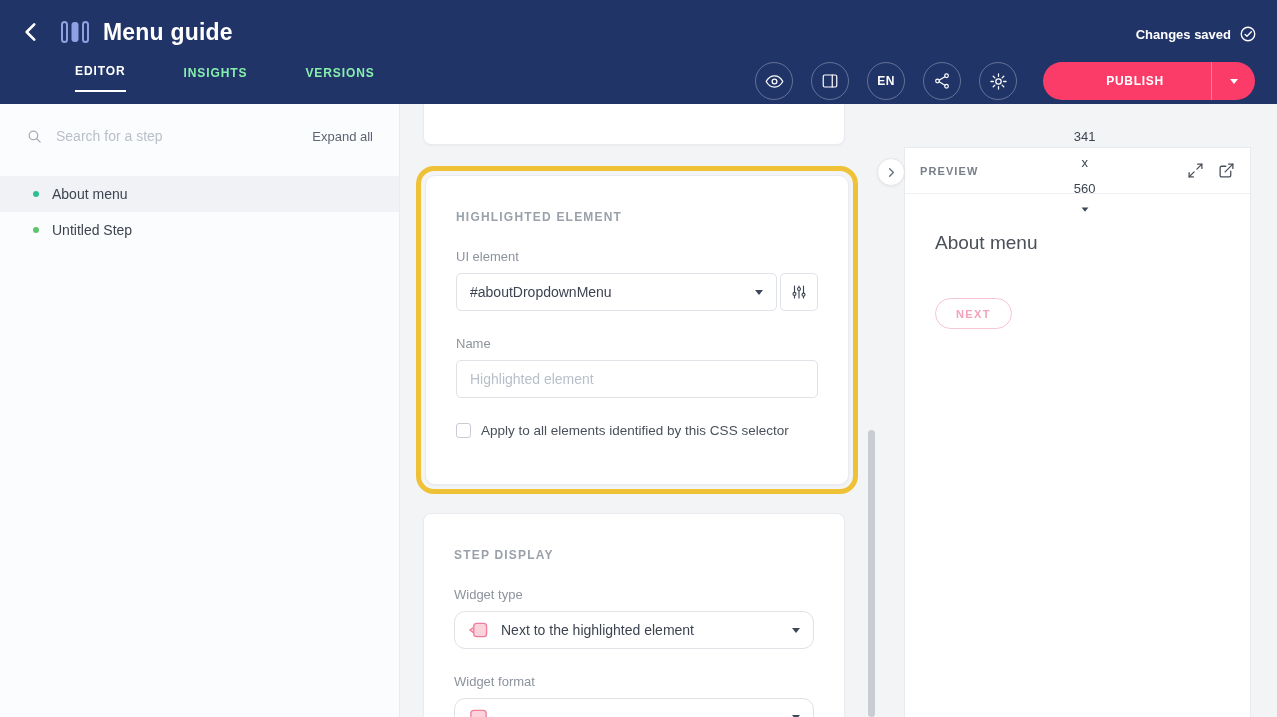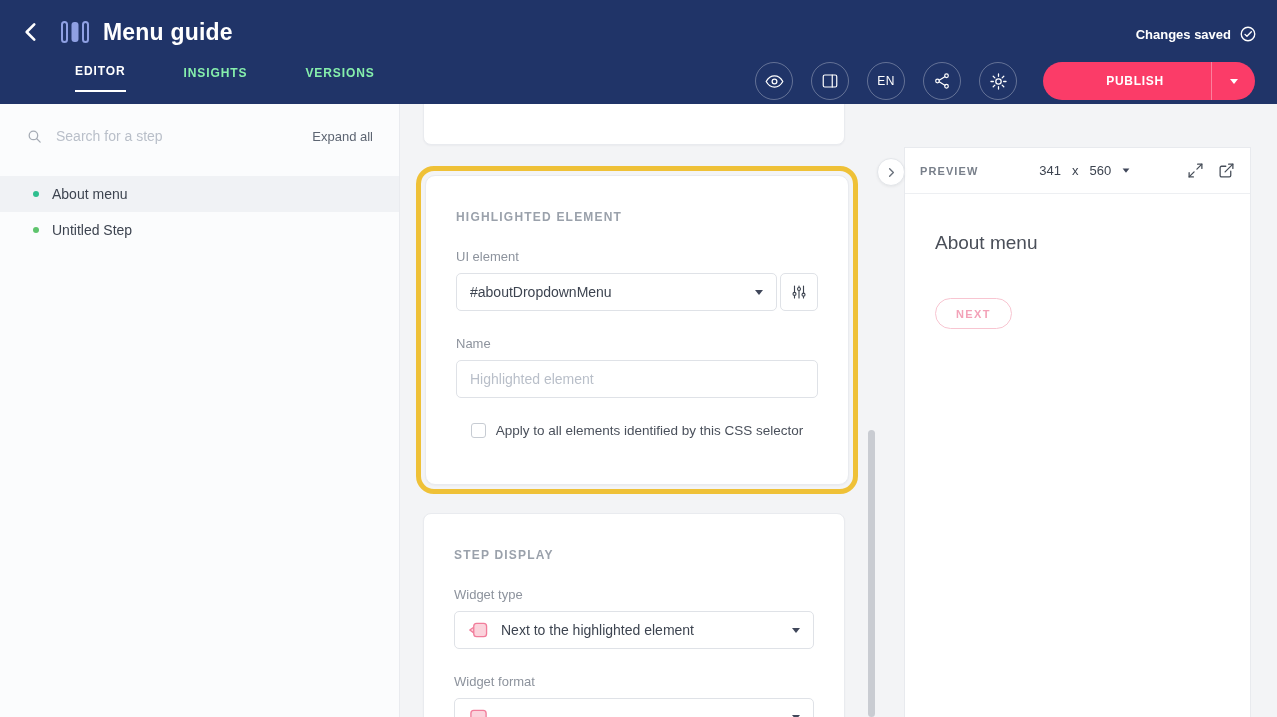--- a/index.html
+++ b/index.html
@@ -22,21 +22,21 @@
     color:#fff; font-size:13px; font-weight:700;text-align:right; }
 
   .tabs { display:flex; align-items:flex-end; padding-left:75px; height:40px; }
   .tab { color:#86efac; font-size:12px; font-weight:700; letter-spacing:0.9px; margin-right:58px;
     padding-bottom:12px; cursor:pointer; }
   .tab.active { color:#fff; padding-bottom:12px; border-bottom:2px solid #fff; }
 
   .header-actions { position:absolute; top:62px; right:22px; display:flex; align-items:center; gap:18px; }
   .icon-circle { width:38px; height:38px; border-radius:50%; border:1px solid rgba(255,255,255,0.3);
     background:transparent; display:flex; align-items:center; justify-content:center; cursor:pointer; padding:0; }
-  .lang-btn { color:#fff; font-size:12px; font-weight:400; letter-spacing:0.5px; }
+  .lang-btn { color:#fff; font-size:12px; font-weight:700; letter-spacing:0.5px; }
   .build-btn { height:38px; border-radius:19px; border:1px solid rgba(255,255,255,0.45); background:transparent;
     color:#fff; font-size:12px; font-weight:700; letter-spacing:0.6px; padding:0 26px; cursor:pointer; margin-left:6px; }
   .publish-group { display:flex; height:38px; border-radius:19px; overflow:hidden; background:#fb3c68; margin-left:8px; }
   .publish-main { min-width:168px; background:transparent; border:none; color:#fff; font-size:12px; font-weight:700;
     letter-spacing:0.7px; cursor:pointer; padding:0 10px 0 26px; }
   .publish-caret { width:44px; background:transparent; border:none; border-left:1px solid rgba(255,255,255,0.35);
     cursor:pointer; display:flex; align-items:center; justify-content:center; }
 
   .caret { width:0; height:0; border-left:4.5px solid transparent; border-right:4.5px solid transparent;
     border-top:5.5px solid #40475\33 ; border-top-color:#40475a; }
@@ -73,43 +73,43 @@
   .select-row { display:flex; gap:3px; margin-top:9px; }
   .select { height:38px; border:1px solid #dfe2e7; border-radius:5px; background:#fff; display:flex;
     align-items:center; padding:0 13px; font-size:14px; color:#3d4450; cursor:pointer; }
   .select .caret { margin-left:auto; }
   .select-row .select { flex:1; }
   .square-btn { width:38px; height:38px; border:1px solid #dfe2e7; border-radius:5px; background:#fff;
     cursor:pointer; display:flex; align-items:center; justify-content:center; padding:0; flex:none; }
   .text-input { width:100%; height:38px; border:1px solid #dfe2e7; border-radius:5px; margin-top:9px;
     padding:0 13px; font-size:14px; color:#3d4450; outline:none; font-family:inherit; }
   .text-input::placeholder { color:#b9bfc9; }
-  .checkbox-row { display:flex; align-items:center; gap:10px; margin-top:25px; font-size:13.5px; color:#4a505b;justify-content:center; }
+  .checkbox-row { display:flex; align-items:center; gap:10px; margin-top:25px; font-size:13.5px; color:#4a505b; }
   .checkbox { width:15px; height:15px; border:1.5px solid #c7ccd3; border-radius:3px; background:#fff;
     flex:none; cursor:pointer; }
 
   .step-card { position:absolute; left:22px; top:409px; width:422px; height:430px; padding:0 30px; }
-  .select.with-icon { gap:12px; margin-top:9px; }
+  .select.with-icon { gap:12px; margin-top:9px;border-radius:11px; }
   .widget-icon { display:flex; flex:none; }
 
   .v-scroll { position:absolute; right:3px; top:326px; bottom:0; width:7px; background:#c9ccd2;
     border-radius:4px; cursor:pointer; }
 
   
   .collapse-btn { position:absolute; left:877px; top:158px; width:28px; height:28px; border-radius:50%;
     background:#fff; border:1px solid #e3e6ea; display:flex; align-items:center; justify-content:center;
     cursor:pointer; z-index:12; padding:0; box-shadow:0 1px 3px rgba(0,0,0,0.06); }
 
   
   .preview { position:absolute; left:904px; top:147px; width:347px; bottom:0; background:#fff;
     border:1px solid #e8eaee; border-bottom:none; }
   .preview-header { height:46px; border-bottom:1px solid #edeff2; display:flex; align-items:center; padding:0 15px; }
   .preview-label { font-size:11px; font-weight:700; letter-spacing:1.1px; color:#787f8a; }
   .size-select { display:flex; align-items:center; gap:11px; font-size:13px; color:#3d4450; margin:0 auto;
-    cursor:pointer; padding-left:4px; }
+    cursor:pointer; padding-left:4px;flex-direction:column; }
   .preview-actions { display:flex; align-items:center; gap:14px; }
   .preview-actions button { background:transparent; border:none; padding:0; cursor:pointer; display:flex; }
   .preview-body { padding:38px 30px 0 30px; }
   .preview-heading { font-size:19px; font-weight:500; color:#4a4f59; margin:0; }
   .next-btn { margin-top:44px; height:31px; padding:0 20px; border-radius:16px; border:1px solid #f8c5d1;
     background:#fff; color:#f3a2b8; font-size:11px; font-weight:700; letter-spacing:1.4px; cursor:pointer; }
 </style>
 </head>
 <body>
 

